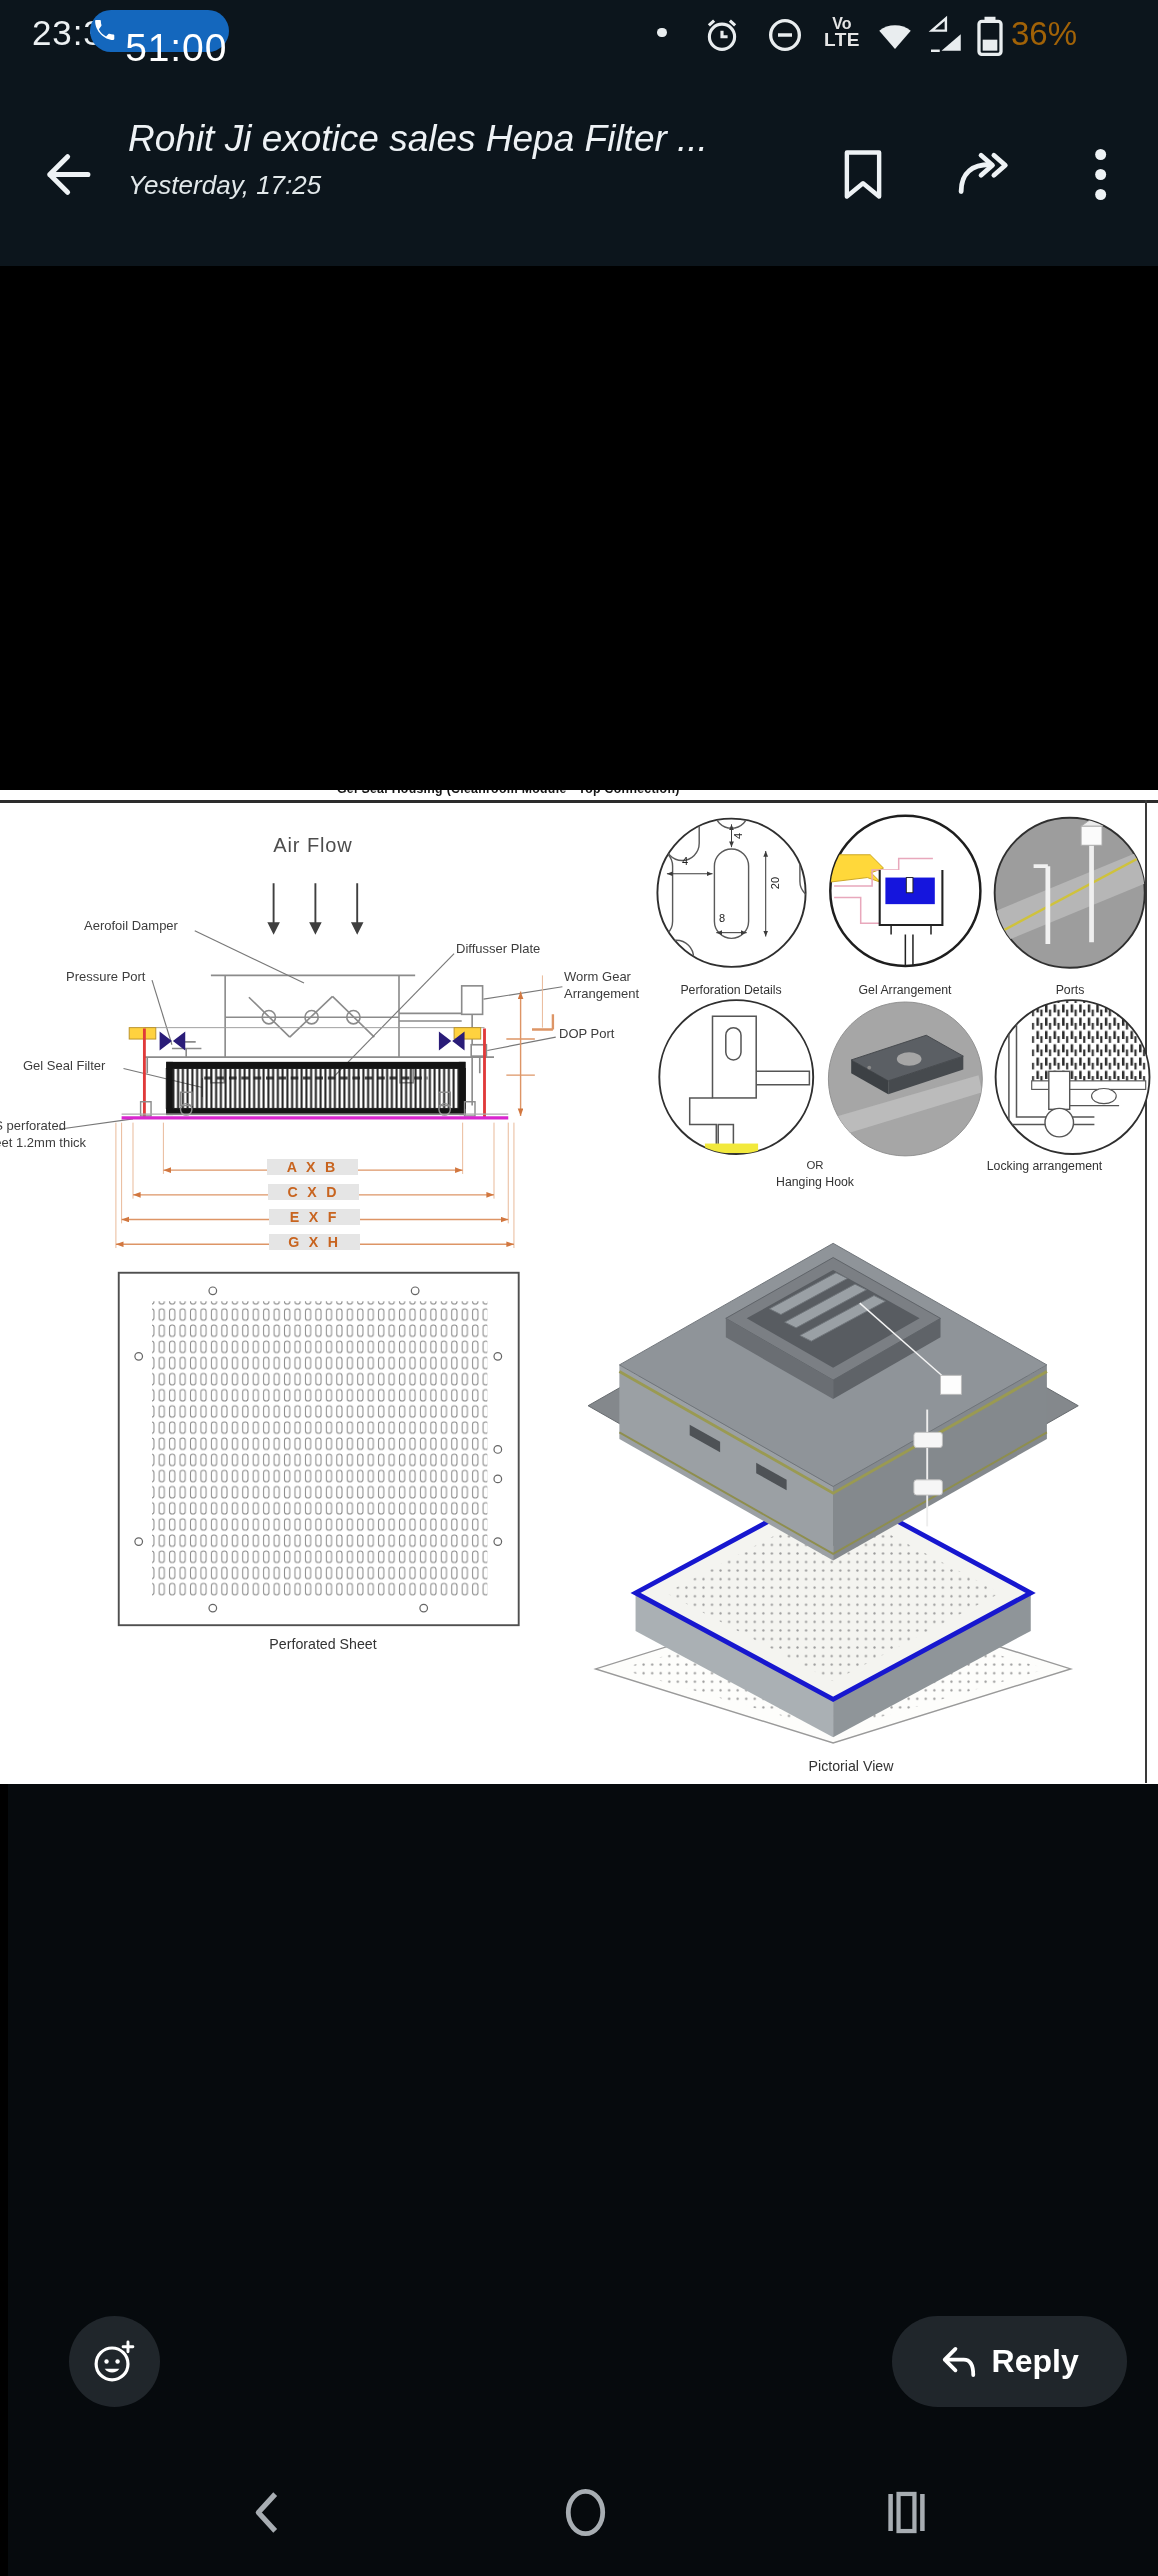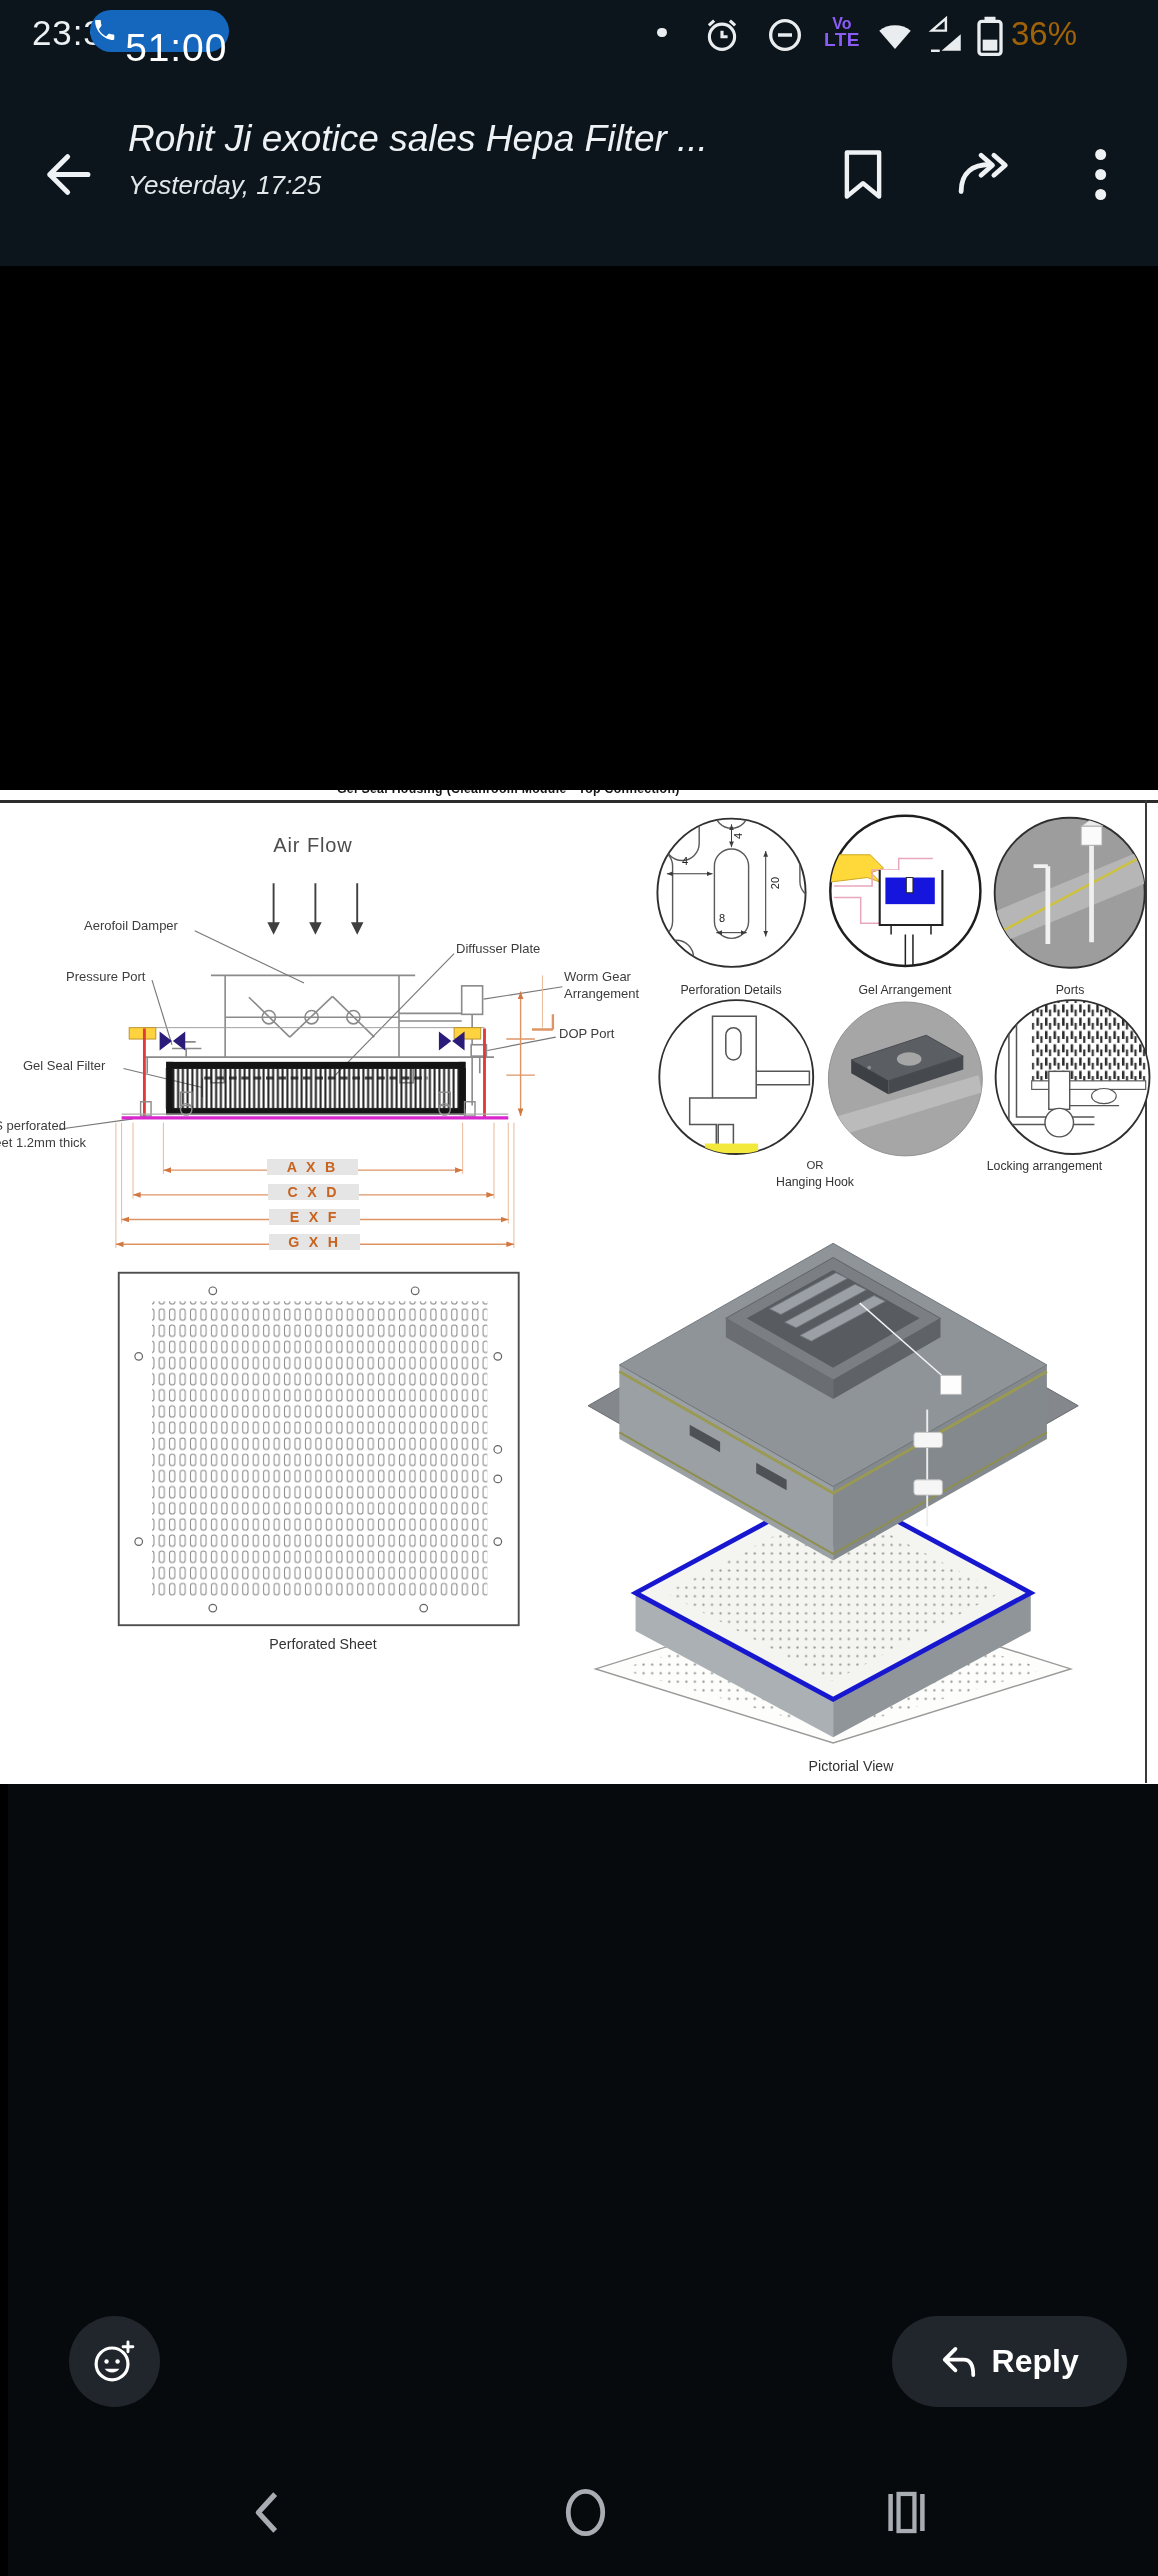--- a/index.html
+++ b/index.html
@@ -7,21 +7,21 @@
        font-family:"Liberation Sans",sans-serif;-webkit-font-smoothing:antialiased;}
   
   .topbar{position:absolute;left:0;top:0;width:1159px;height:266px;background:#0c151c;}
   .statusbar{position:absolute;left:0;top:0;width:1159px;height:84px;}
   .time{position:absolute;left:32px;top:13.3px;font-size:35px;color:#edf1f3;letter-spacing:0.9px;}
   .callpill{position:absolute;left:90px;top:9.5px;width:139px;height:42px;border-radius:23px;
             background:#1467bd;display:flex;align-items:center;justify-content:center;gap:8.5px;}
   .callpill span{color:#fff;font-size:39px;letter-spacing:0.9px;margin-top:35px;}
   .sdot{position:absolute;left:657px;top:27.5px;width:9.5px;height:9.5px;border-radius:50%;background:#e9edef;}
   .sicon{position:absolute;top:14.2px;}
-  .volte{position:absolute;left:824px;top:16px;color:#8b5cf6;font-weight:bold;text-align:center;line-height:.95;}
+  .volte{position:absolute;left:824px;top:16px;color:#e5e5e5;font-weight:bold;text-align:center;line-height:.95;}
   .volte .v1{font-size:16px;display:block;}
   .volte .v2{font-size:19px;display:block;letter-spacing:0.5px;}
   .batt-txt{position:absolute;left:1011px;top:15px;font-size:33px;color:#a16207;}
   
   .appbar{position:absolute;left:0;top:95px;width:1159px;height:152px;}
   .backbtn{position:absolute;left:32px;top:49px;width:66px;height:66px;}
   .htxt{position:absolute;left:128px;top:23px;width:693px;font-style:italic;}
   .htitle{font-size:37px;color:#eef2f5;font-weight:500;white-space:nowrap;overflow:hidden;
           text-overflow:ellipsis;display:block;}
   .hsub{font-size:26px;color:#e2e8ea;display:block;margin-top:9.5px;}

